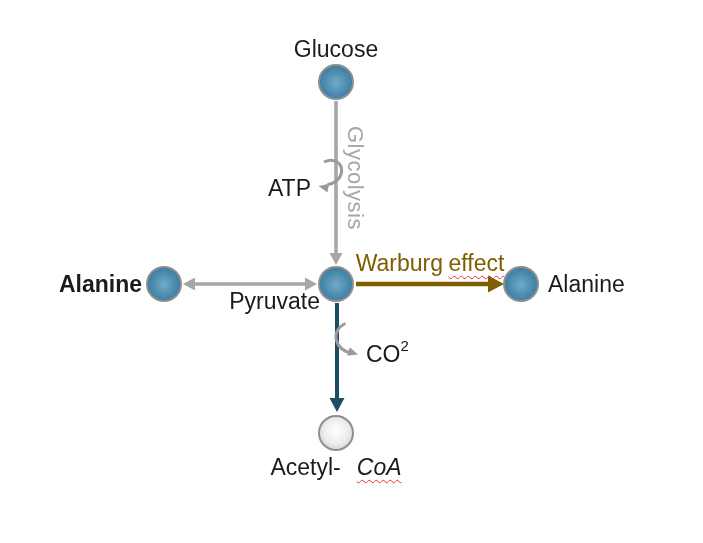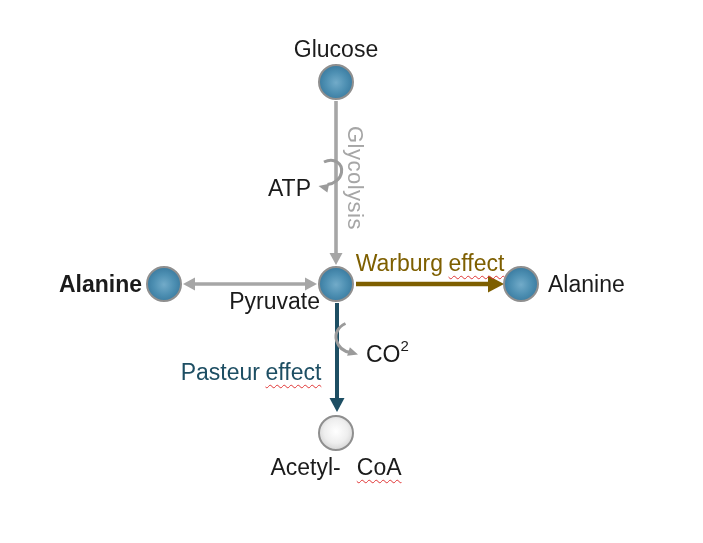--- a/index.html
+++ b/index.html
@@ -60,21 +60,21 @@
   }
   .flagged {
     margin-left: 0.24em;
     text-decoration-line: underline;
     text-decoration-style: wavy;
     text-decoration-color: var(--squiggle-red);
     text-decoration-thickness: 1px;
     text-underline-offset: 4px;
     text-decoration-skip-ink: none;
   }
-  .flagged.tight { margin-left: 16px; }
+  .flagged.tight { margin-left: 16px; font-style: italic; }
   sup.sup2 {
     font-size: 15px;
     line-height: 0;
     position: relative;
     top: -2px;
   }
 </style>
 </head>
 <body>
 
@@ -129,23 +129,20 @@
   <div class="lbl right" style="left:320px; top:247px;margin-top:41px;">Pyruvate</div>
 
   <div class="lbl olive center" style="left:430px; top:250px;">
     <span>Warburg</span><span class="flagged">effect</span>
   </div>
 
   <div class="lbl right" style="left:142px; top:271px;font-weight:bold;">Alanine</div>
 
   <div class="lbl" style="left:548px; top:271px;">Alanine</div>
 
-  <div class="lbl teal center" style="left:251px; top:359px;">
-    <span>Pasteur</span><span class="flagged">effect</span>
-  </div>
 
   <div class="lbl" style="left:366px; top:341px;text-align:right;">
     <span>CO</span><sup class="sup2">2</sup>
   </div>
 
   <div class="lbl center" style="left:336px; top:454px;">
     <span>Acetyl-</span><span class="flagged tight">CoA</span>
   </div>
 
 </div>

